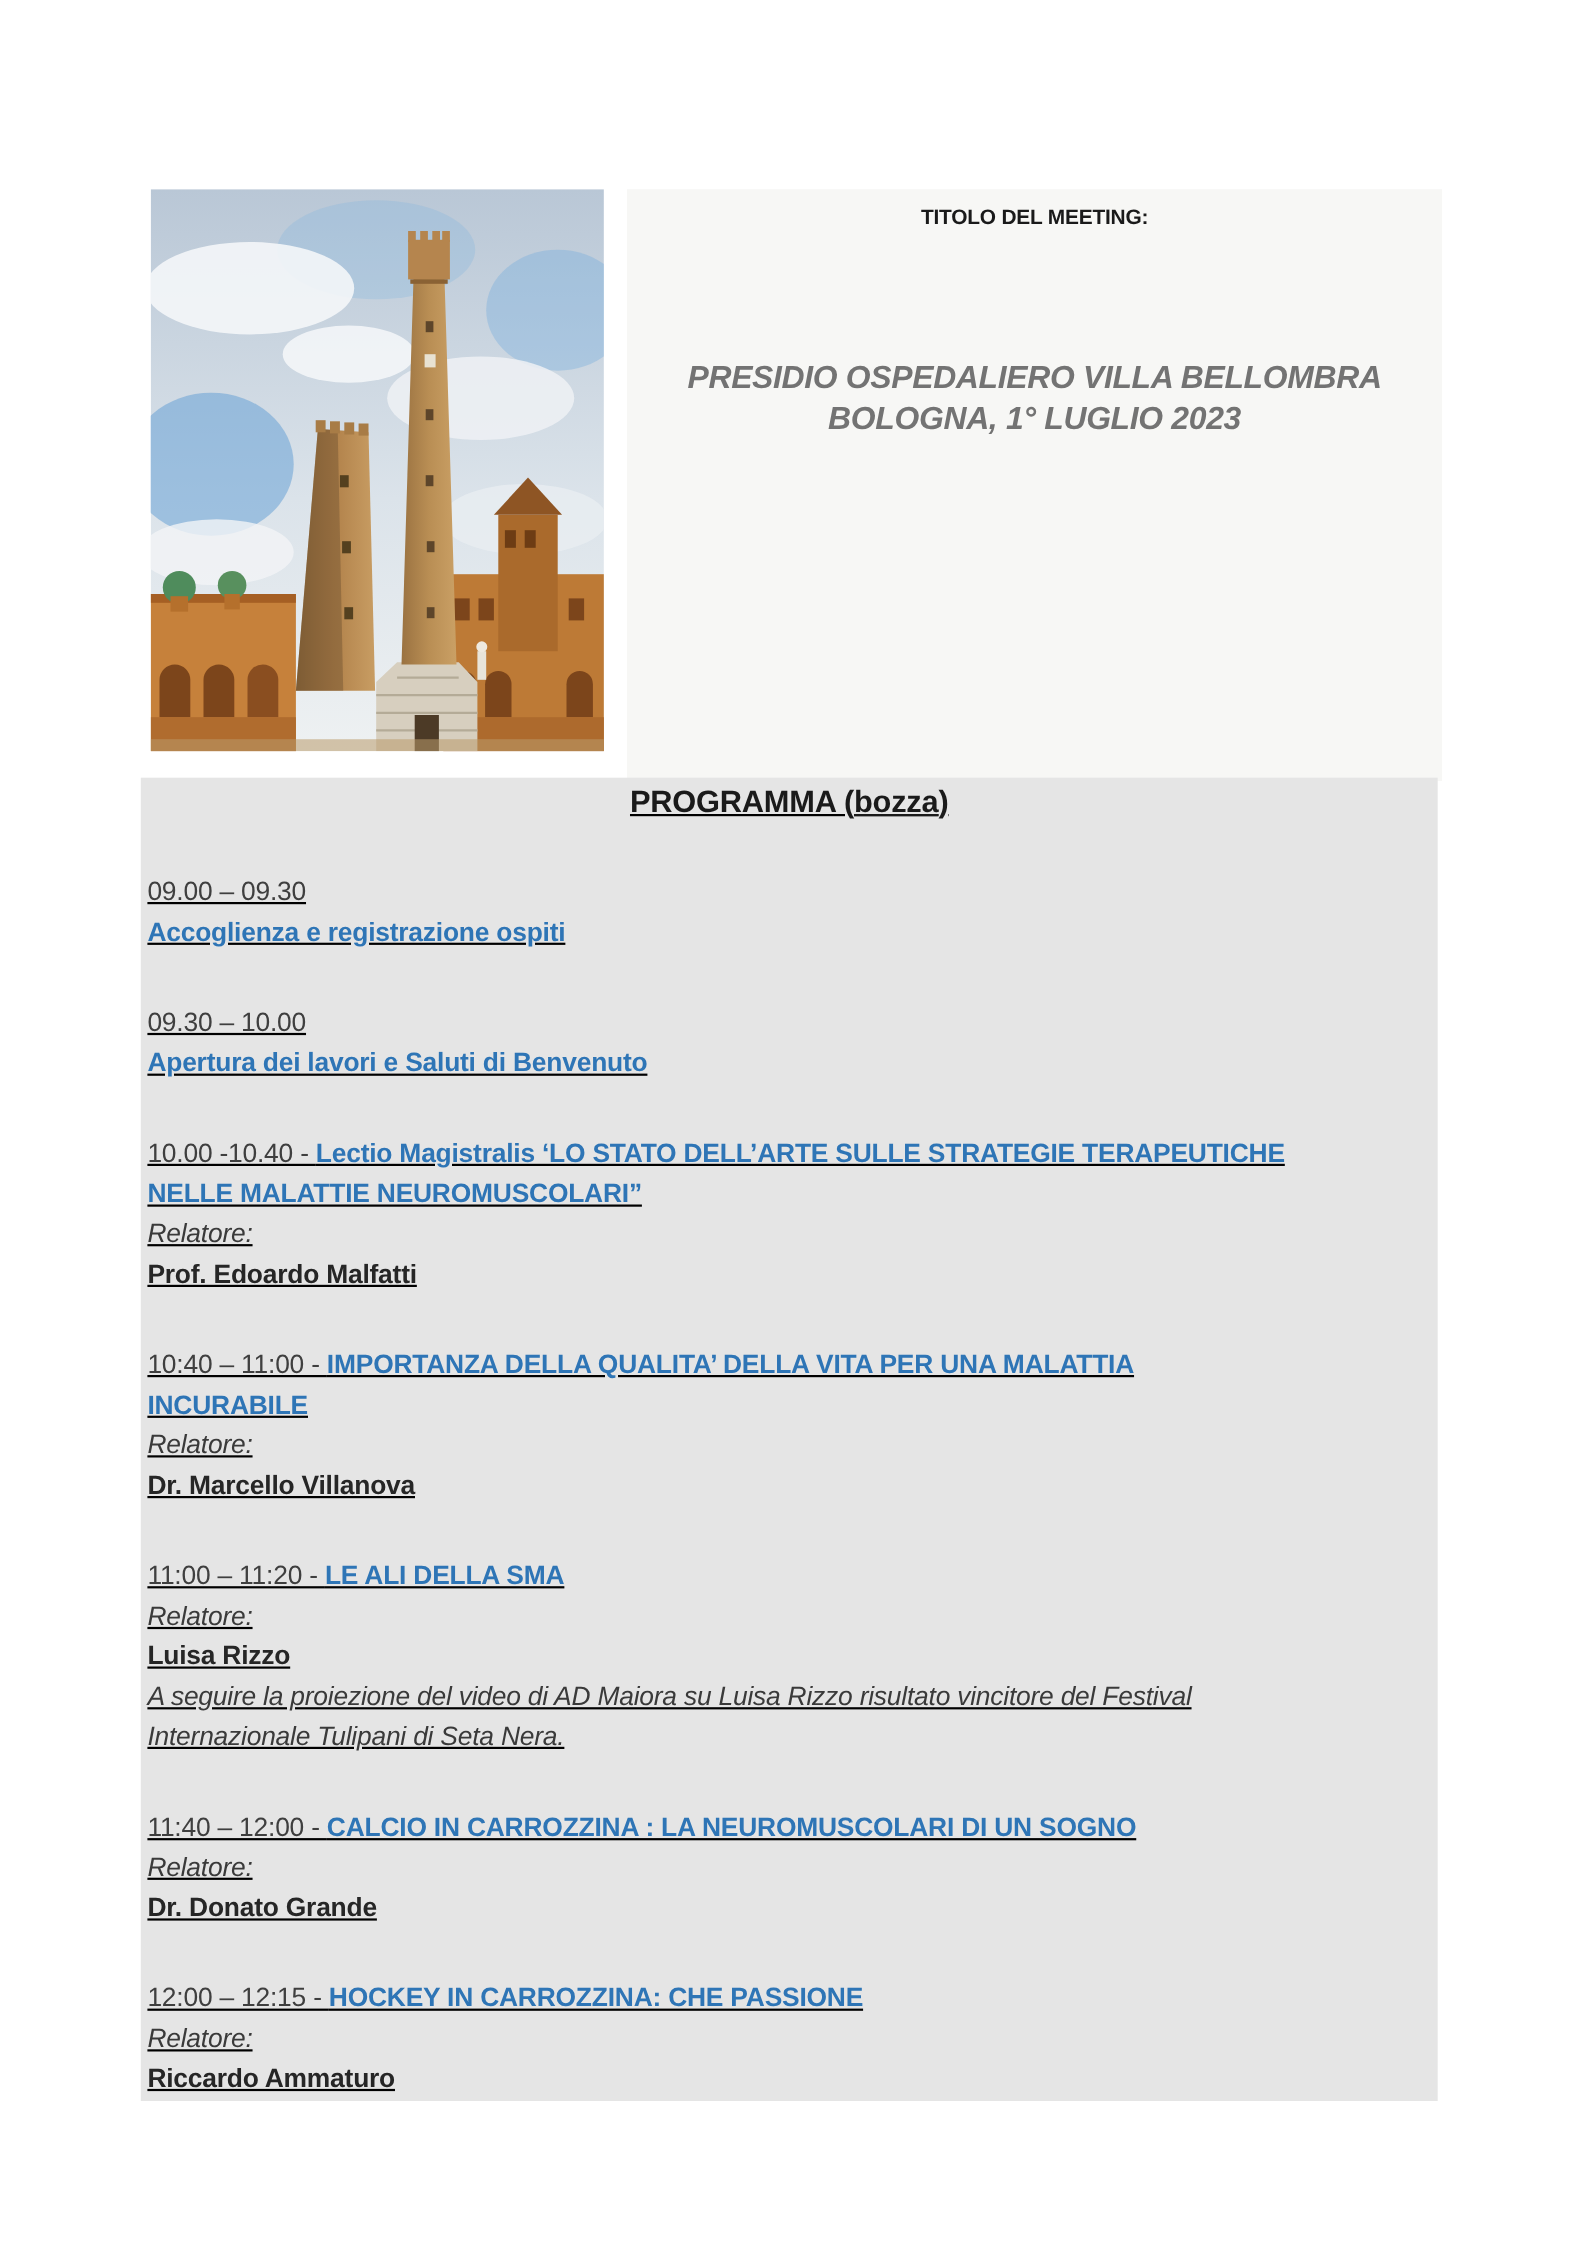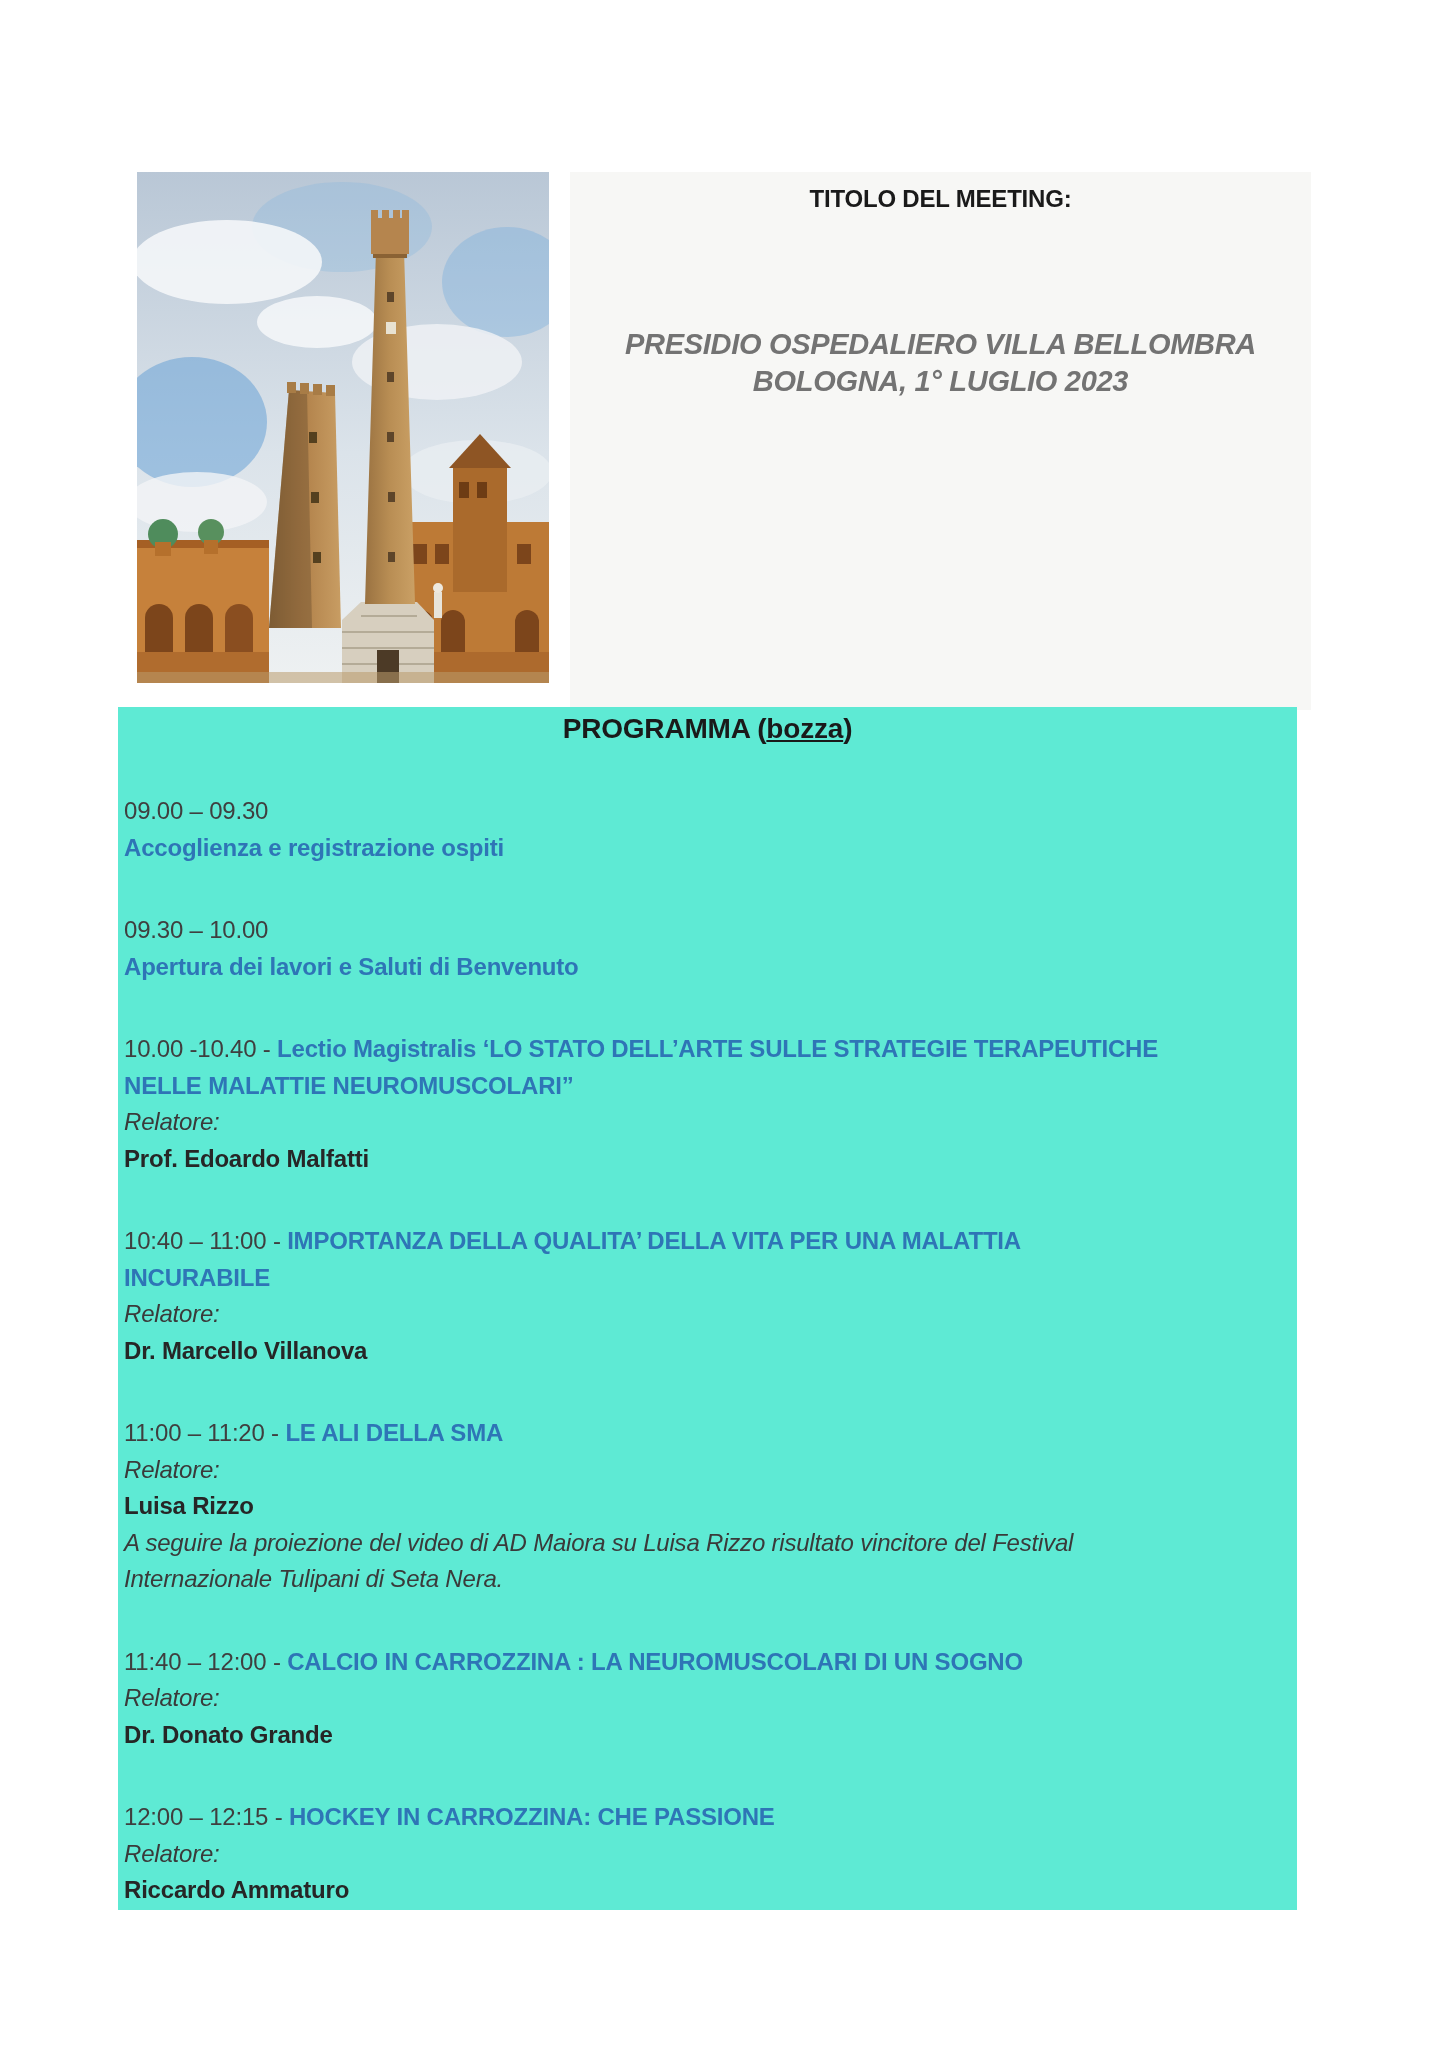--- a/index.html
+++ b/index.html
@@ -14,34 +14,34 @@
   .photo{
     position:absolute;left:137px;top:172px;width:412px;height:511px;
   }
   .photo svg{display:block;width:100%;height:100%;}
   
   .title-box{
     position:absolute;left:570px;top:172px;width:741px;height:538px;
     background:#f7f7f5;text-align:center;color:#1a1a1a;
   }
   .meeting-label{
-    margin-top:12px;font-size:24px;line-height:30px;font-weight:700;letter-spacing:-0.2px;
+    margin-top:12px;font-size:19px;line-height:30px;font-weight:700;letter-spacing:-0.2px;
   }
   .meeting-title{
     margin-top:82px;font-size:38px;line-height:40px;font-weight:700;color:#1c1c1c;letter-spacing:-0.3px;
   }
   .meeting-title .q{font-size:23px;vertical-align:13px;font-weight:700;}
   .venue{
     margin-top:112px;font-size:29px;line-height:37px;font-weight:700;font-style:italic;
     color:#737373;letter-spacing:-0.3px;
   }
   
   .program{
-    position:absolute;left:118px;top:707px;width:1179px;height:1203px;
-    background:#5eead4;box-sizing:border-box;padding:3px 0 0 6px;
+    position:absolute;left:128px;top:707px;width:1179px;height:1203px;
+    background:#e5e5e5;box-sizing:border-box;padding:3px 0 0 6px;text-decoration:underline;
   }
   .program-heading{
     font-size:28px;line-height:37px;font-weight:700;color:#1a1a1a;
     text-align:center;letter-spacing:-0.2px;margin-right:6px;
   }
   .program-heading .u{text-decoration:underline;}
   .sessions{margin-top:46px;}
   .session{margin-bottom:46px;}
   .session:last-child{margin-bottom:0;}
   .line{

